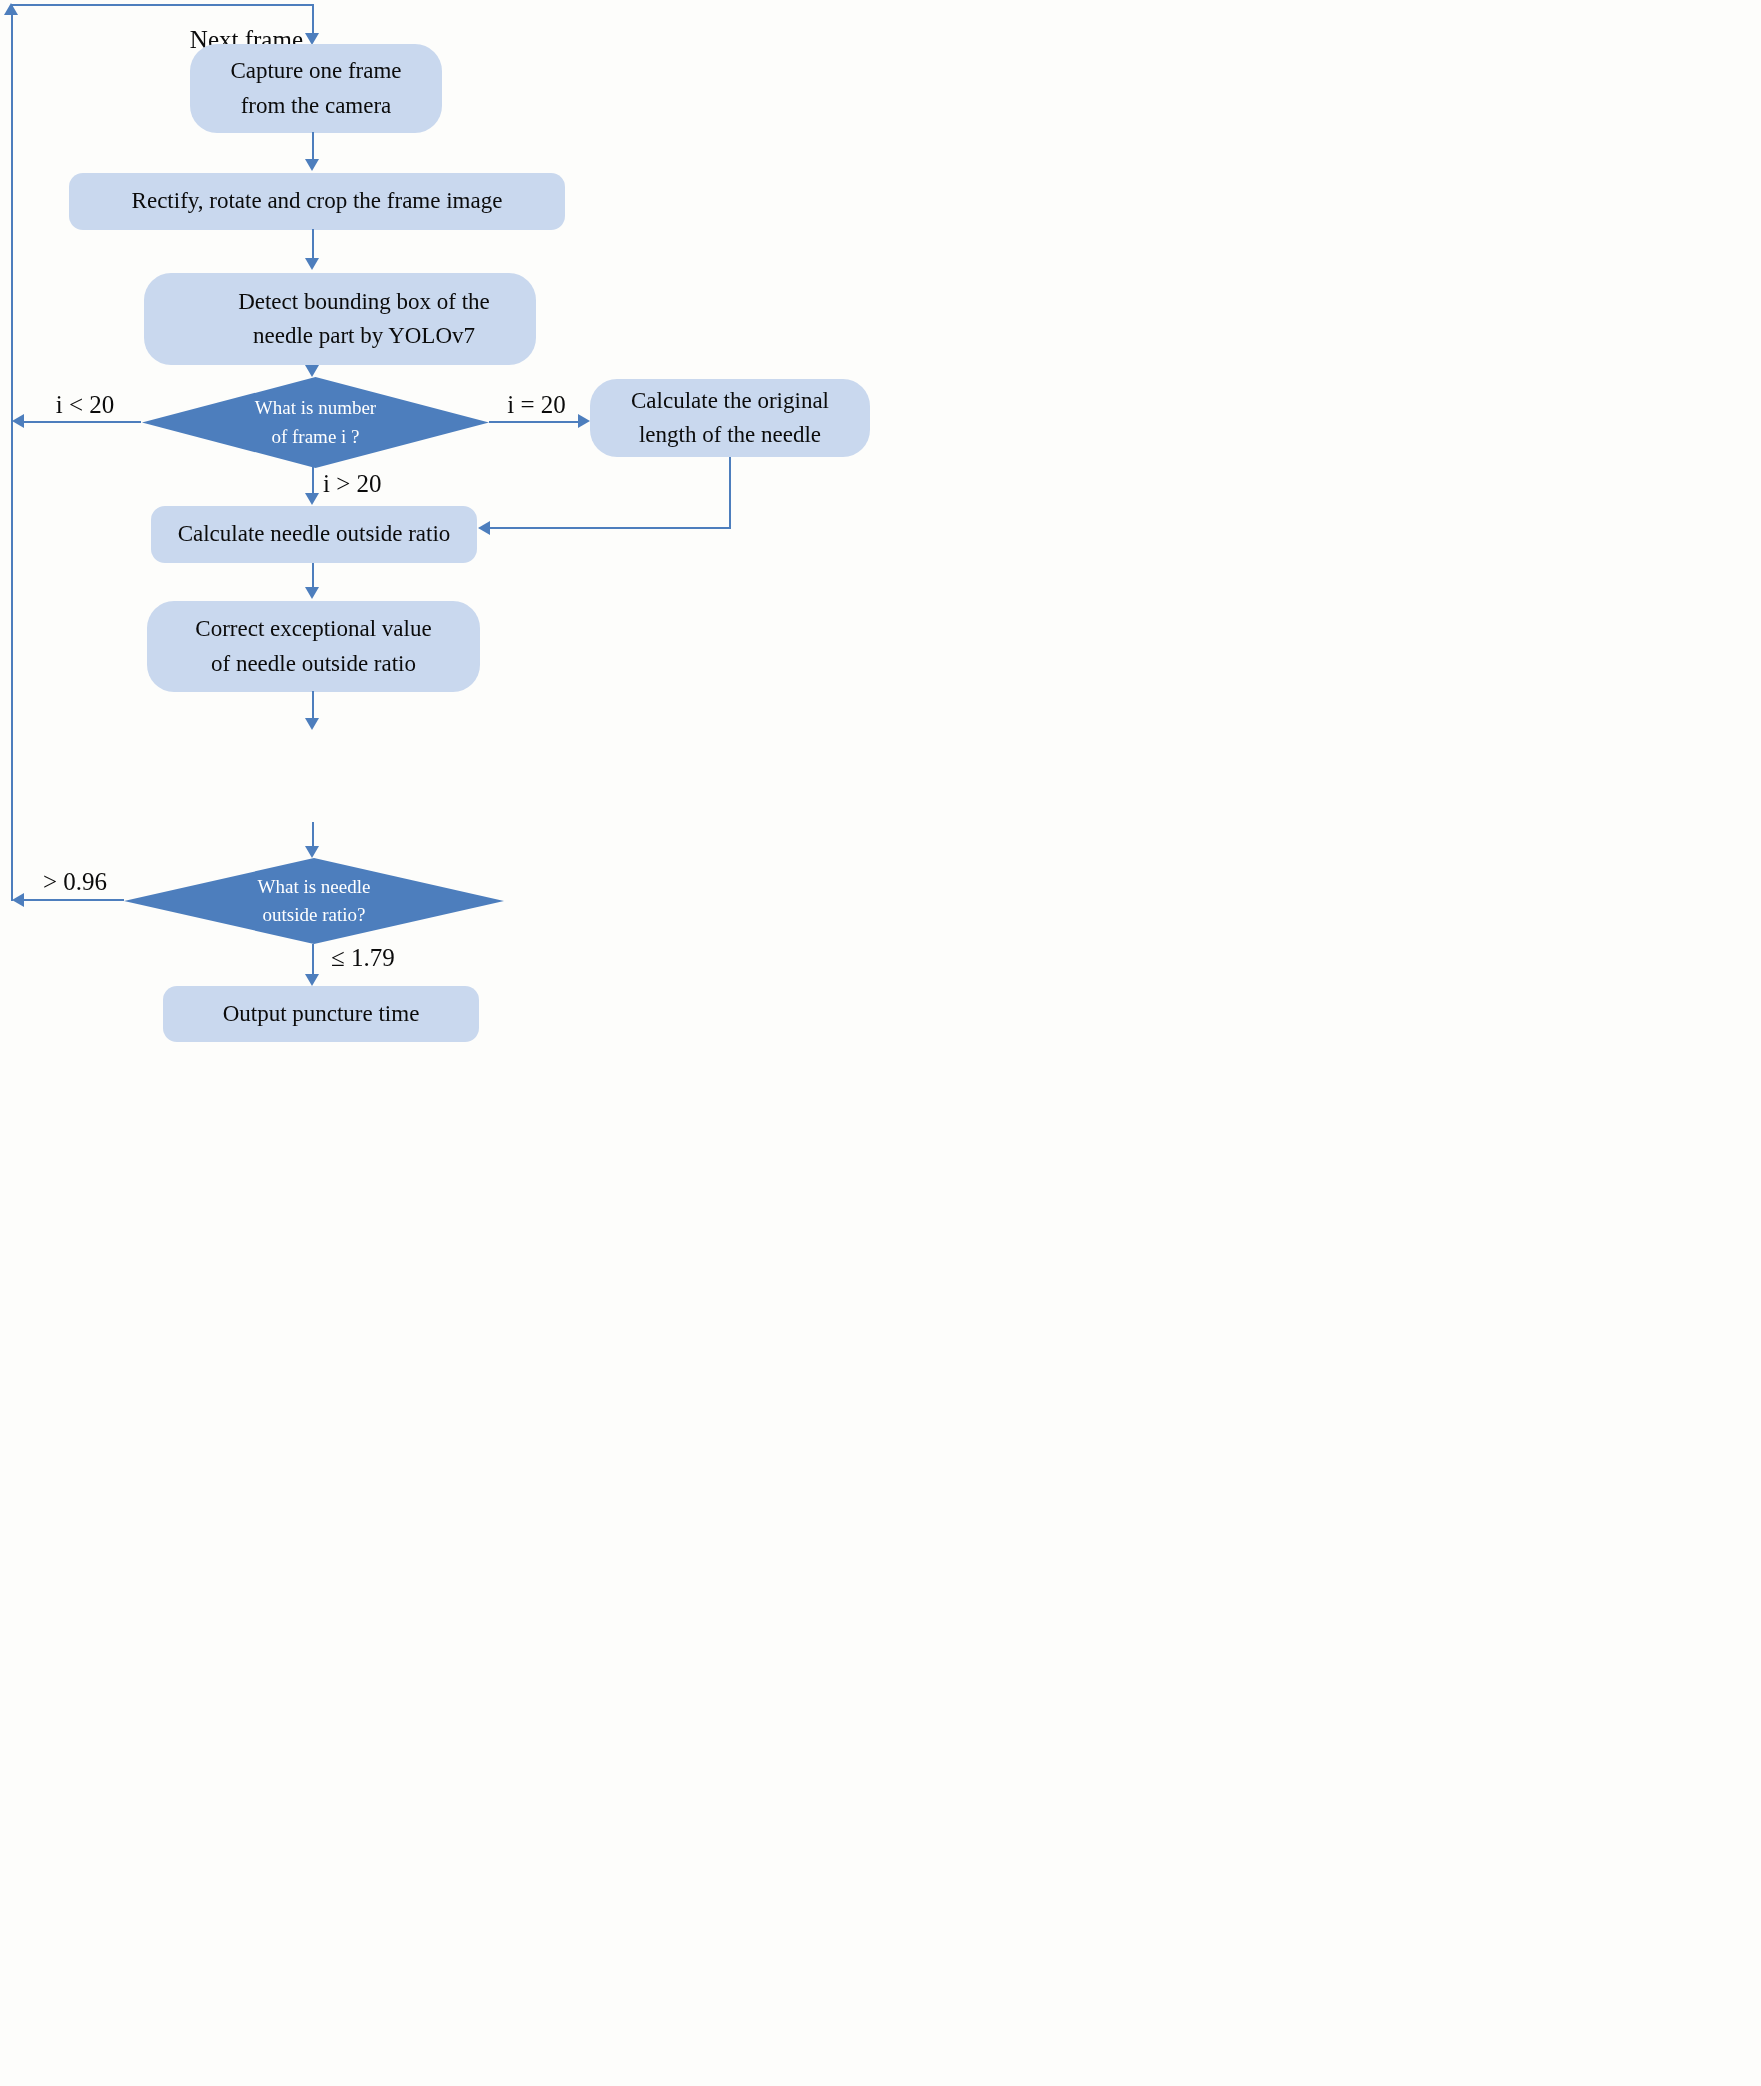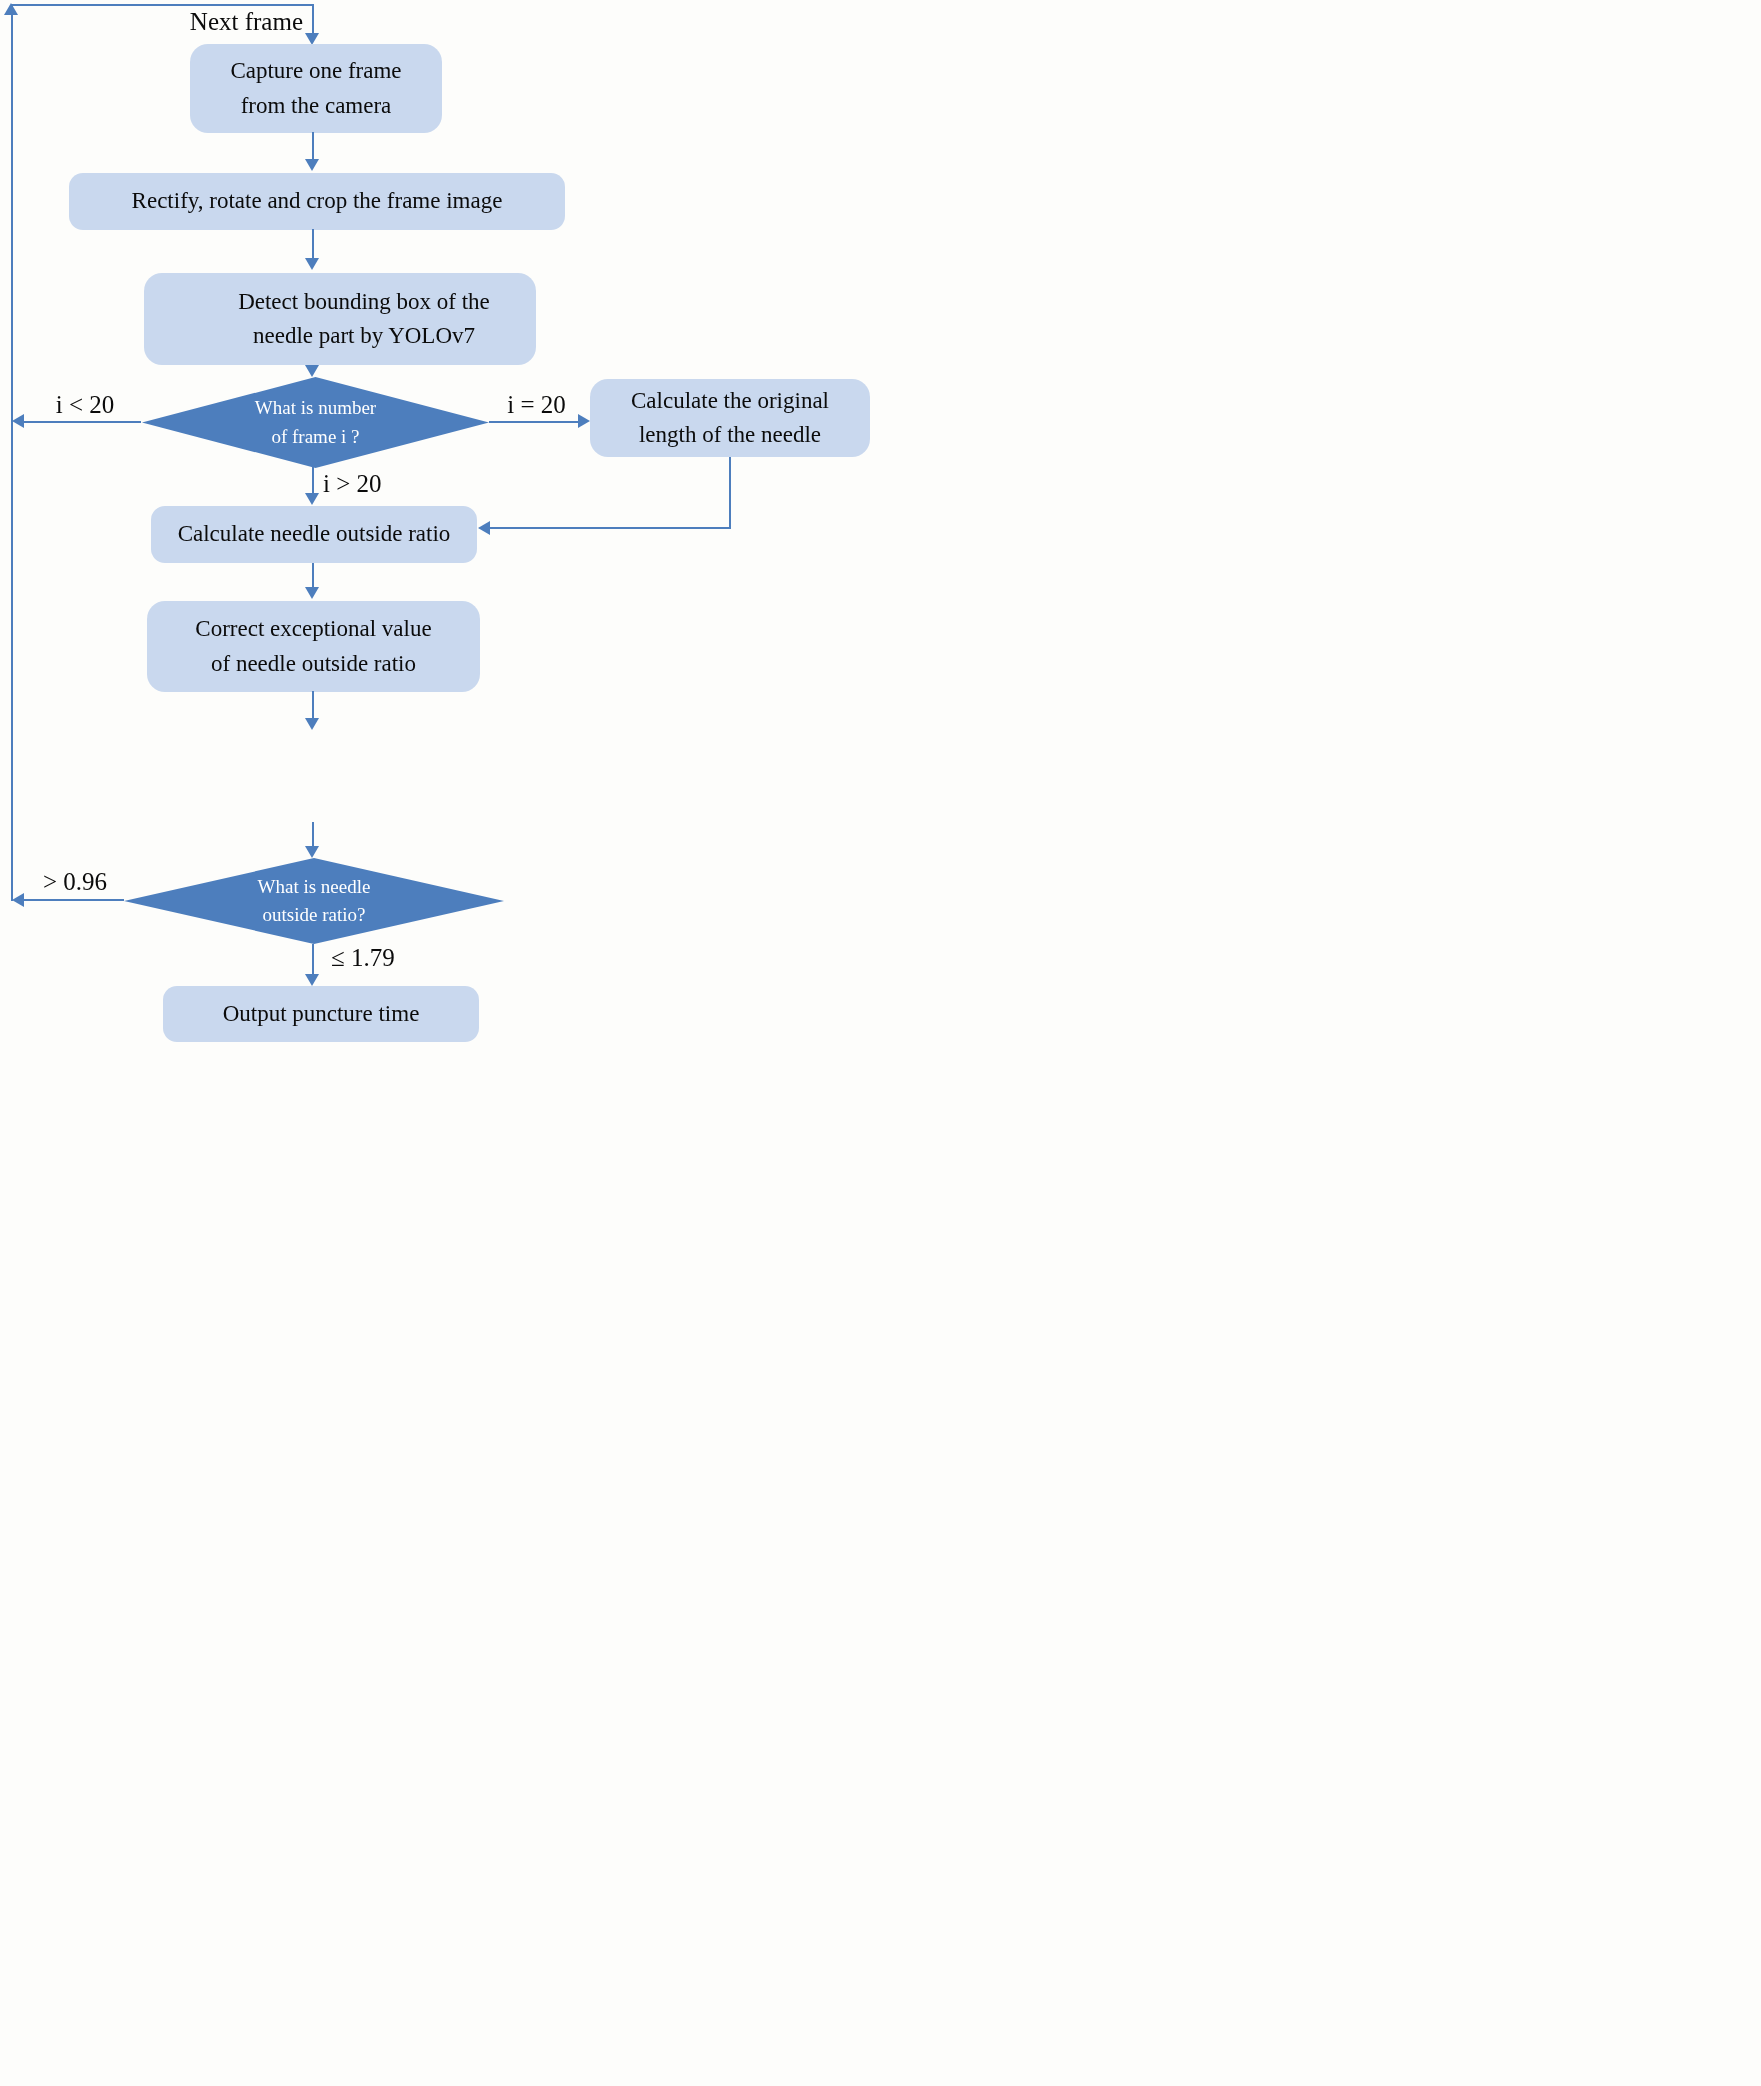--- a/index.html
+++ b/index.html
@@ -15,21 +15,21 @@
     overflow:hidden;
   }
   .box{
     position:absolute;
     background:var(--box-fill,#c9d8ee);
     color:var(--box-text,#0b0b0b);
     display:flex;flex-direction:column;
     align-items:center;justify-content:center;
     text-align:center;
     font-size:23px;line-height:1.5;
-    border-radius:18px;
+    border-radius:27px;
   }
   .box.one-line{border-radius:14px;}
   .box span{display:block;white-space:nowrap;}
   .diamond{
     position:absolute;
     background:var(--diamond-fill,#4d7ebd);
     color:var(--diamond-text,#ffffff);
     clip-path:polygon(50% 0,100% 50%,50% 100%,0 50%);
     display:flex;flex-direction:column;
     align-items:center;justify-content:center;
@@ -55,21 +55,21 @@
 </head>
 <body>
 
 <div class="canvas">
 
   <div class="vline" style="left:10.6px;top:4.2px;height:897px;"></div>
   <div class="ah ah-up" style="left:3.5px;top:2.8px;"></div>
   <div class="hline" style="left:10.6px;top:4.2px;width:303px;"></div>
   <div class="vline" style="left:312px;top:4.2px;height:30px;"></div>
   <div class="ah ah-down" style="left:305px;top:33px;"></div>
-  <div class="lbl" style="left:127px;top:7px;width:176px;text-align:right;">Next frame</div>
+  <div class="lbl" style="left:127px;top:25px;width:176px;text-align:right;">Next frame</div>
 
   <div class="box" style="left:190px;top:44px;width:252px;height:89px;">
     <span>Capture one frame</span>
     <span>from the camera</span>
   </div>
 
   <div class="vline" style="left:312px;top:132px;height:27px;"></div>
   <div class="ah ah-down" style="left:305px;top:159px;"></div>
 
   <div class="box one-line" style="left:69px;top:173px;width:496px;height:57px;">

